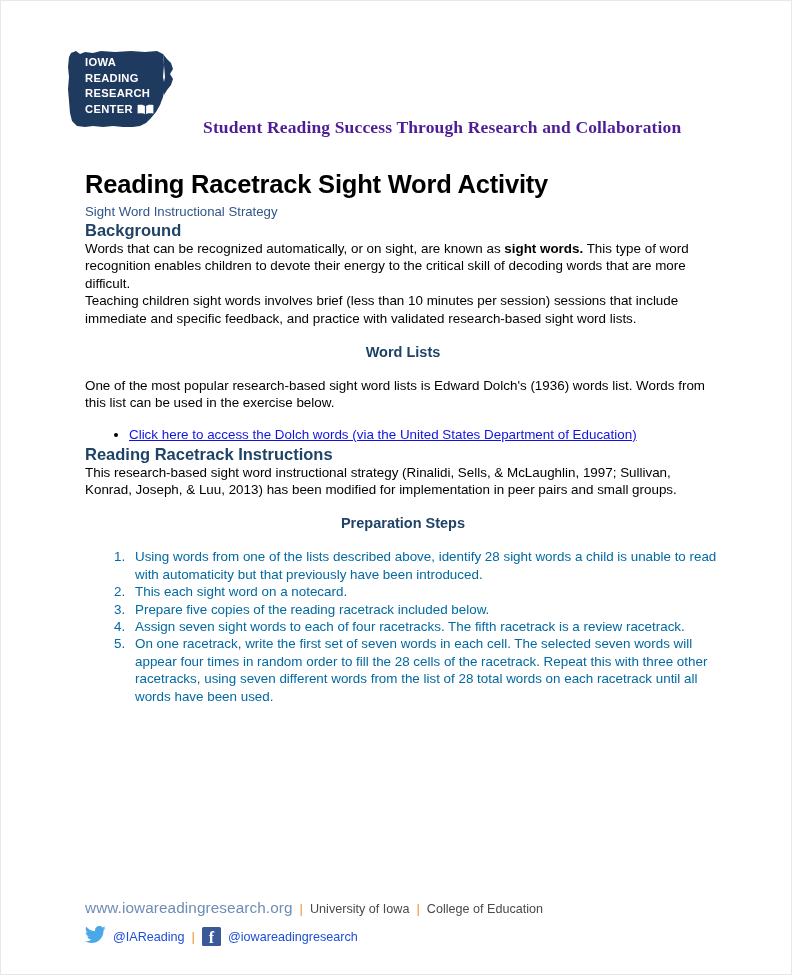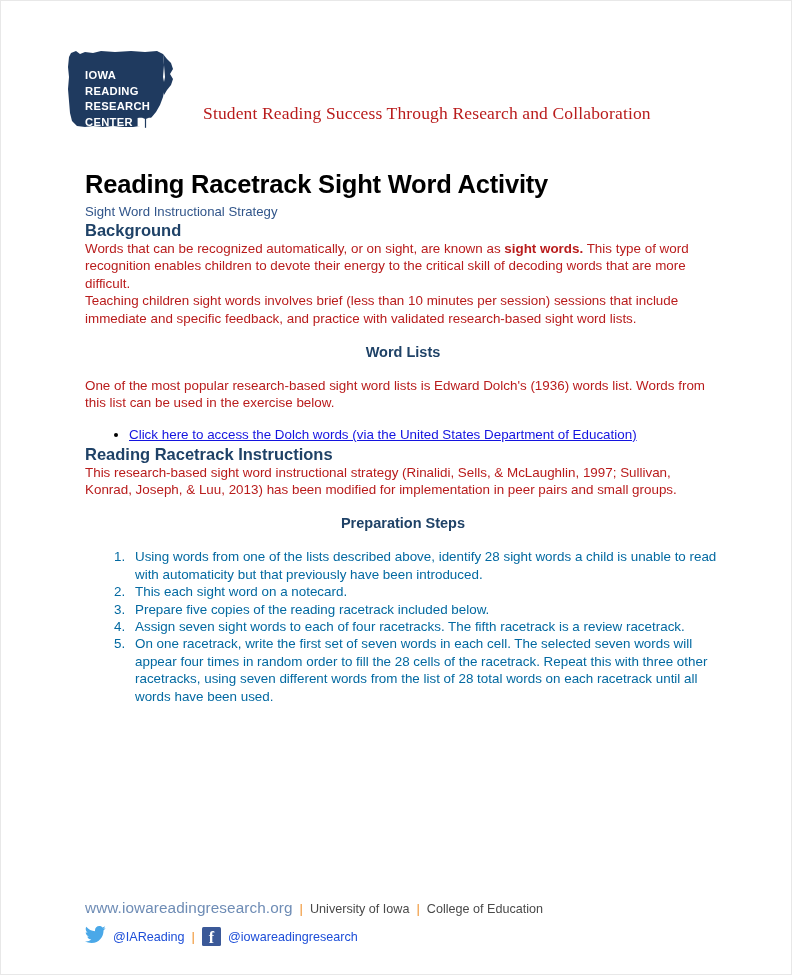--- a/index.html
+++ b/index.html
@@ -36,45 +36,45 @@
     position: absolute;
     left: 0;
     top: 0;
     width: 112px;
     height: 88px;
   }
   .logo-wrap svg { display: block; }
   .logo-text {
     position: absolute;
     left: 22px;
-    top: 25px;
+    top: 12px;
     width: 90px;
     color: #ffffff;
     font-family: "Liberation Sans", sans-serif;
     font-weight: bold;
     font-size: 11.2px;
     line-height: 15.6px;
     letter-spacing: 0.3px;
   }
   .logo-line { display: block; white-space: nowrap; }
   .logo-center-row {
     display: flex;
     align-items: center;
     gap: 4px;
   }
   .book-icon { display: inline-block; vertical-align: middle; }
 
   .tagline {
     position: absolute;
     left: 140px;
-    top: 60px;
+    top: 74px;
     font-family: "Liberation Serif", serif;
-    font-weight: normal;
+    font-weight: bold;
     font-size: 17.5px;
-    color: #b91c1c;
+    color: #4c1d95;
     letter-spacing: 0.15px;
     white-space: nowrap;
   }
 
   
   .content {
     position: absolute;
     left: 84px;
     top: 168px;
     width: 636px;
@@ -105,21 +105,21 @@
     font-size: 14.5px;
     font-weight: bold;
     color: #1F4267;
     line-height: 18px;
     text-align: center;
   }
   p.body-text {
     margin: 0;
     font-size: 13.4px;
     line-height: 17.4px;
-    color: #b91c1c;
+    color: #000000;
   }
   p.body-text b { font-weight: bold; }
 
   .sp-bg-head { margin-top: 41px; }
   .sp-after-head { margin-top: 2px; }
   .sp-para2 { margin-top: 17.4px; }
   .sp-wl-head { margin-top: 28px; }
   .sp-rr-head { margin-top: 40px; }
   .sp-prep-head { margin-top: 28px; }
 

